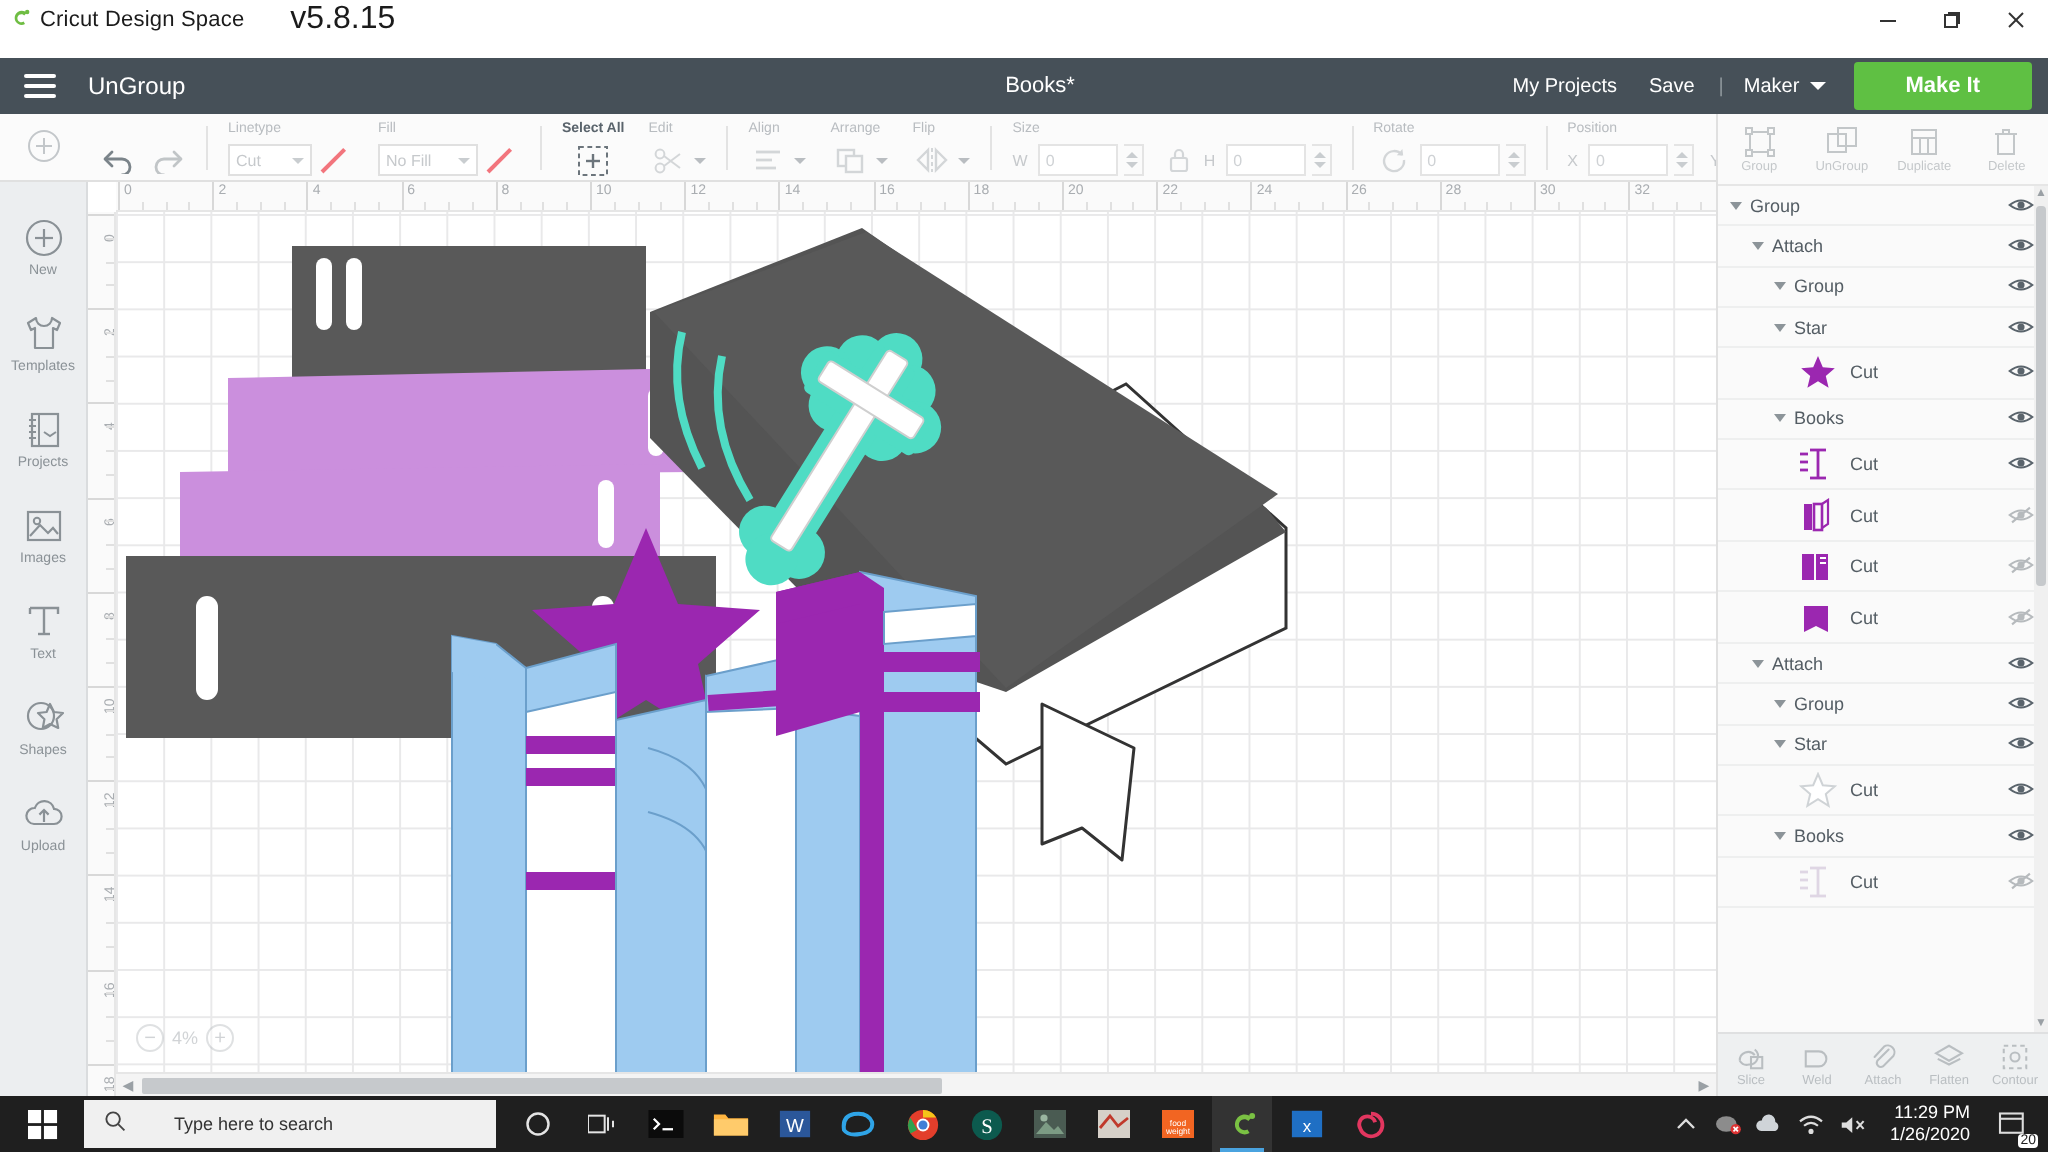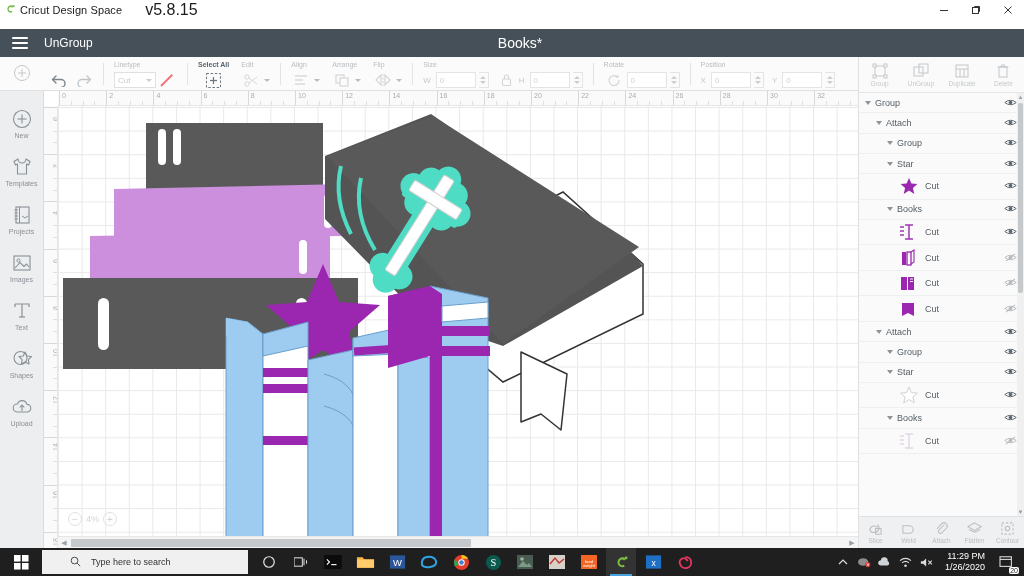--- a/index.html
+++ b/index.html
@@ -32,21 +32,21 @@
 
   
   .appheader {
     position: absolute; top: 29px; left: 0; width: 1024px; height: 28px;
     background: #465058; display: flex; align-items: center;
   }
   .hamburger { width: 40px; height: 28px; display:flex; flex-direction:column;
     align-items:center; justify-content:center; gap:3px; cursor:pointer; }
   .hamburger i { display:block; width:16px; height:2px; background:#fff; border-radius:1px; }
   .canvas-label { color:#fff; font-size:12px; margin-left:4px; }
-  .doc-title { position:absolute; left:16px; right:0; text-align:center; color:#fff; font-size:14px; pointer-events:none;}
+  .doc-title { position:absolute; left:16px; right:0; text-align:center; color:#fff; font-size:11px; pointer-events:none;}
   .header-right { margin-left:auto; display:flex; align-items:center; gap:0; padding-right:8px; z-index:2;}
   .hr-link { color:#fff; font-size:10px; padding:0 8px; cursor:pointer; white-space:nowrap;}
   .hr-sep { color:#8d959b; font-size:10px; padding:0 4px; }
   .hr-machine { color:#fff; font-size:10px; padding:0 6px; display:flex; align-items:center; gap:5px;}
   .chev { width:0;height:0;border-left:4px solid transparent;border-right:4px solid transparent;border-top:4px solid #fff;}
   .makeit {
     background:#5fc043; color:#fff; font-size:11px; font-weight:bold;
     padding:6px 26px; border:none; border-radius:2px; margin-left:8px; cursor:pointer;
   }
 
@@ -137,21 +137,21 @@
   .rbottom{display:flex;height:32px;border-top:1px solid #dfe0e1;background:#eef0f1;}
   .rb{flex:1;display:flex;flex-direction:column;align-items:center;justify-content:center;gap:1px;opacity:.4;}
   .rb-l{font-size:6.5px;color:#6c757c;}
   .vscroll{position:absolute;right:0;top:0;bottom:0;width:7px;background:#f0f0f0;}
   .vs-thumb{position:absolute;left:1px;width:5px;background:#c6c9cc;border-radius:2px;}
   .vs-arrow{position:absolute;left:0;width:7px;height:8px;display:flex;align-items:center;justify-content:center;font-size:6px;color:#9aa0a5;}
 
   
   .taskbar{position:absolute;left:0;bottom:0;width:1024px;height:28px;background:#1f1f1f;display:flex;align-items:center;}
   .tb-start{width:42px;height:28px;display:flex;align-items:center;justify-content:center;cursor:pointer;}
-  .tb-search{width:206px;height:24px;background:#f0f0f0;display:flex;align-items:center;gap:10px;padding-left:28px;margin-left:0;}
+  .tb-search{width:206px;height:24px;background:#f0f0f0;display:flex;align-items:center;gap:24px;padding-left:10px;margin-left:0;}
   .tb-search-t{font-size:9px;color:#333;}
   .tb-icos{display:flex;align-items:center;gap:2px;margin-left:6px;}
   .tb-ico{width:30px;height:28px;display:flex;align-items:center;justify-content:center;cursor:pointer;position:relative;}
   .tb-ico.act::after{content:'';position:absolute;bottom:0;left:4px;right:4px;height:2px;background:#4aa3df;}
   .tb-ico.act{background:#333;}
   .tray{margin-left:auto;display:flex;align-items:center;gap:7px;padding-right:6px;}
   .tray-ico{width:14px;height:14px;display:flex;align-items:center;justify-content:center;}
   .clock{display:flex;flex-direction:column;align-items:flex-end;color:#fff;font-size:9px;line-height:11px;padding:0 4px;}
   .notif{width:22px;height:22px;display:flex;align-items:center;justify-content:center;position:relative;}
   .notif-badge{position:absolute;bottom:-1px;right:-1px;background:#fff;color:#1f1f1f;font-size:7px;border-radius:2px;padding:0 1px;}
@@ -193,20 +193,30 @@
 
 
   <div class="appheader">
     <div class="hamburger">
         <i></i>
         <i></i>
         <i></i>
       </div>
     <div class="canvas-label">UnGroup</div>
     <div class="doc-title">Books*</div>
+    <div class="header-right">
+      <div class="hr-link">My Projects</div>
+      <div class="hr-link">Save</div>
+      <div class="hr-sep">|</div>
+      <div class="hr-machine">
+        <span>Maker</span>
+        <span class="chev"></span>
+      </div>
+      <button class="makeit">Make It</button>
+    </div>
   </div>
 
   <div class="toolbar">
     <div class="tgroup" style="width:44px;align-items:center;justify-content:center;">
       <div class="ico-btn" style="opacity:.5">
         <svg width="18" height="18" viewBox="0 0 18 18">
             <circle cx="9" cy="9" r="7.5" fill="none" stroke="#8d959b" stroke-width="1"></circle>
             <line x1="9" y1="5" x2="9" y2="13" stroke="#8d959b" stroke-width="1"></line>
             <line x1="5" y1="9" x2="13" y2="9" stroke="#8d959b" stroke-width="1"></line>
           </svg>
@@ -236,20 +246,30 @@
       <div class="tglabel">Linetype</div>
       <div class="tgrow">
         <div class="mini-select">
           <span>Cut</span>
           <span class="cv"></span>
         </div>
         <div class="swatch-slash"></div>
       </div>
     </div>
 
+    <div class="tgroup">
+      <div class="tglabel">Fill</div>
+      <div class="tgrow">
+        <div class="mini-select" style="min-width:50px">
+          <span>No Fill</span>
+          <span class="cv"></span>
+        </div>
+        <div class="swatch-slash"></div>
+      </div>
+    </div>
     <div class="tdivider"></div>
 
     <div class="tgroup">
       <div class="tglabel active">Select All</div>
       <div class="tgrow" style="justify-content:center">
         <div class="ico-btn">
           <svg width="17" height="17" viewBox="0 0 17 17">
               <rect x="1.5" y="1.5" width="14" height="14" fill="none" stroke="#6c757c" stroke-width="1" stroke-dasharray="2.4 1.8"></rect>
               <line x1="8.5" y1="5" x2="8.5" y2="12" stroke="#6c757c" stroke-width="1.2"></line>
               <line x1="5" y1="8.5" x2="12" y2="8.5" stroke="#6c757c" stroke-width="1.2"></line>

